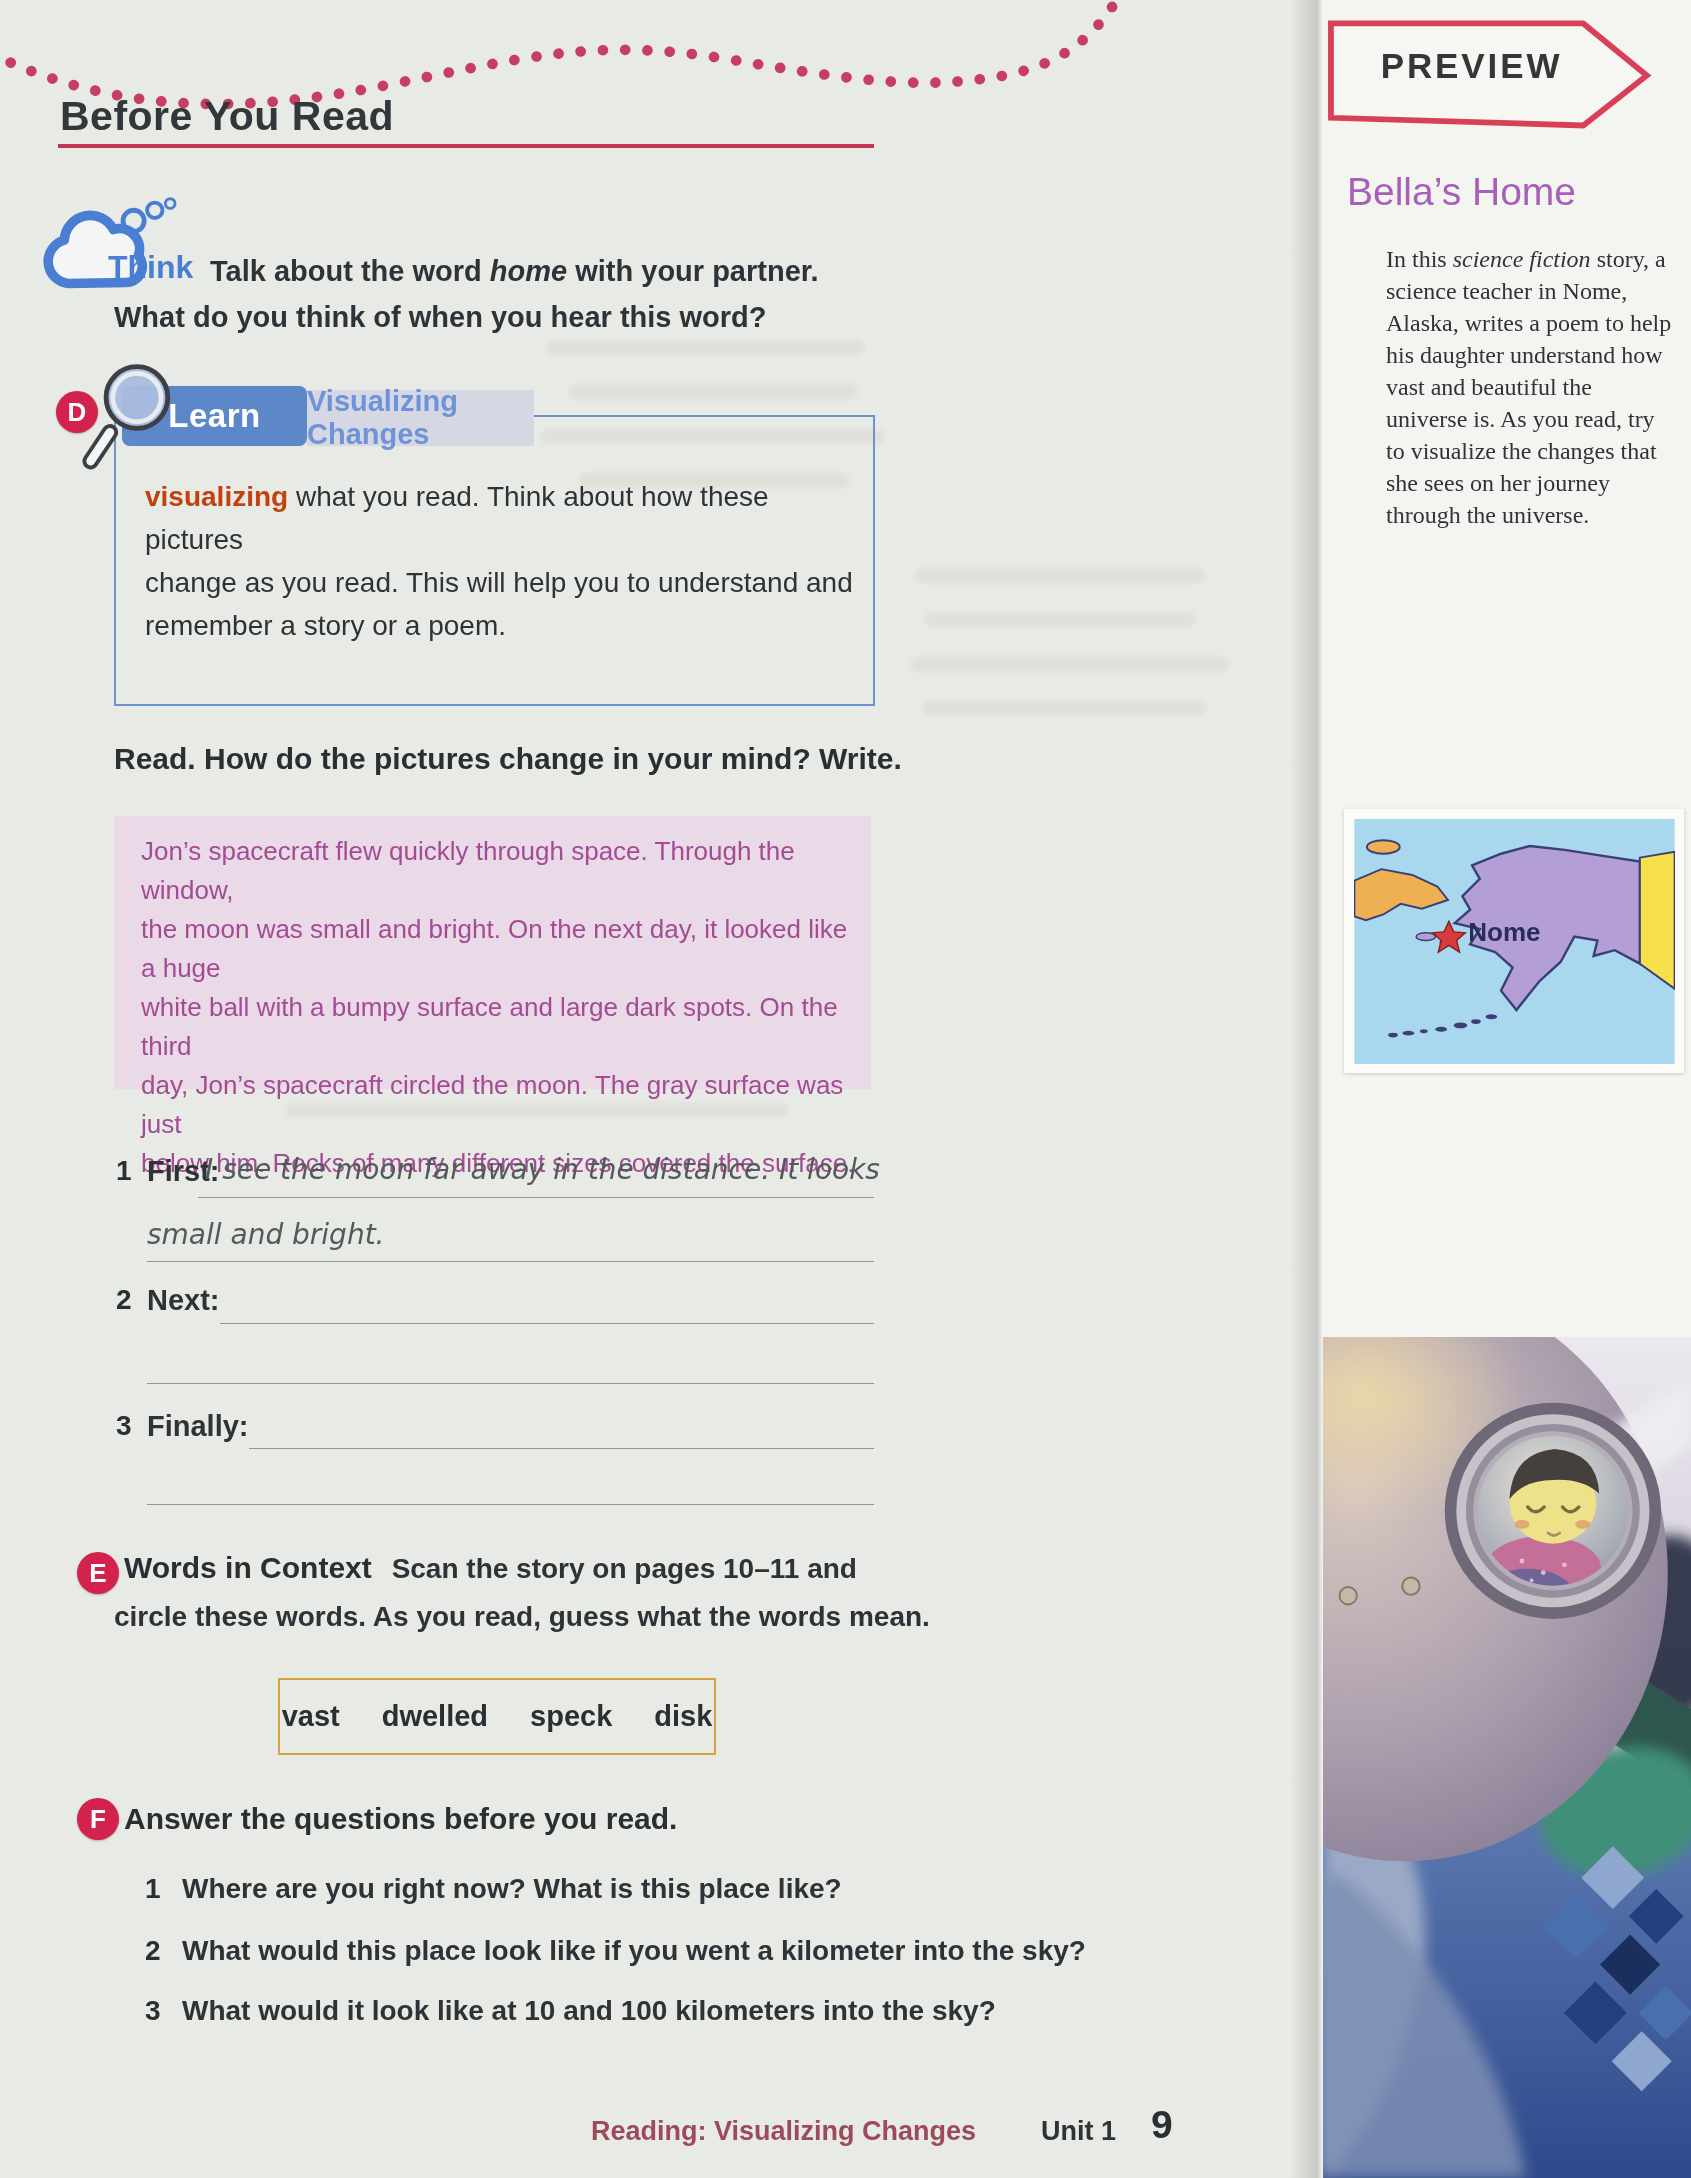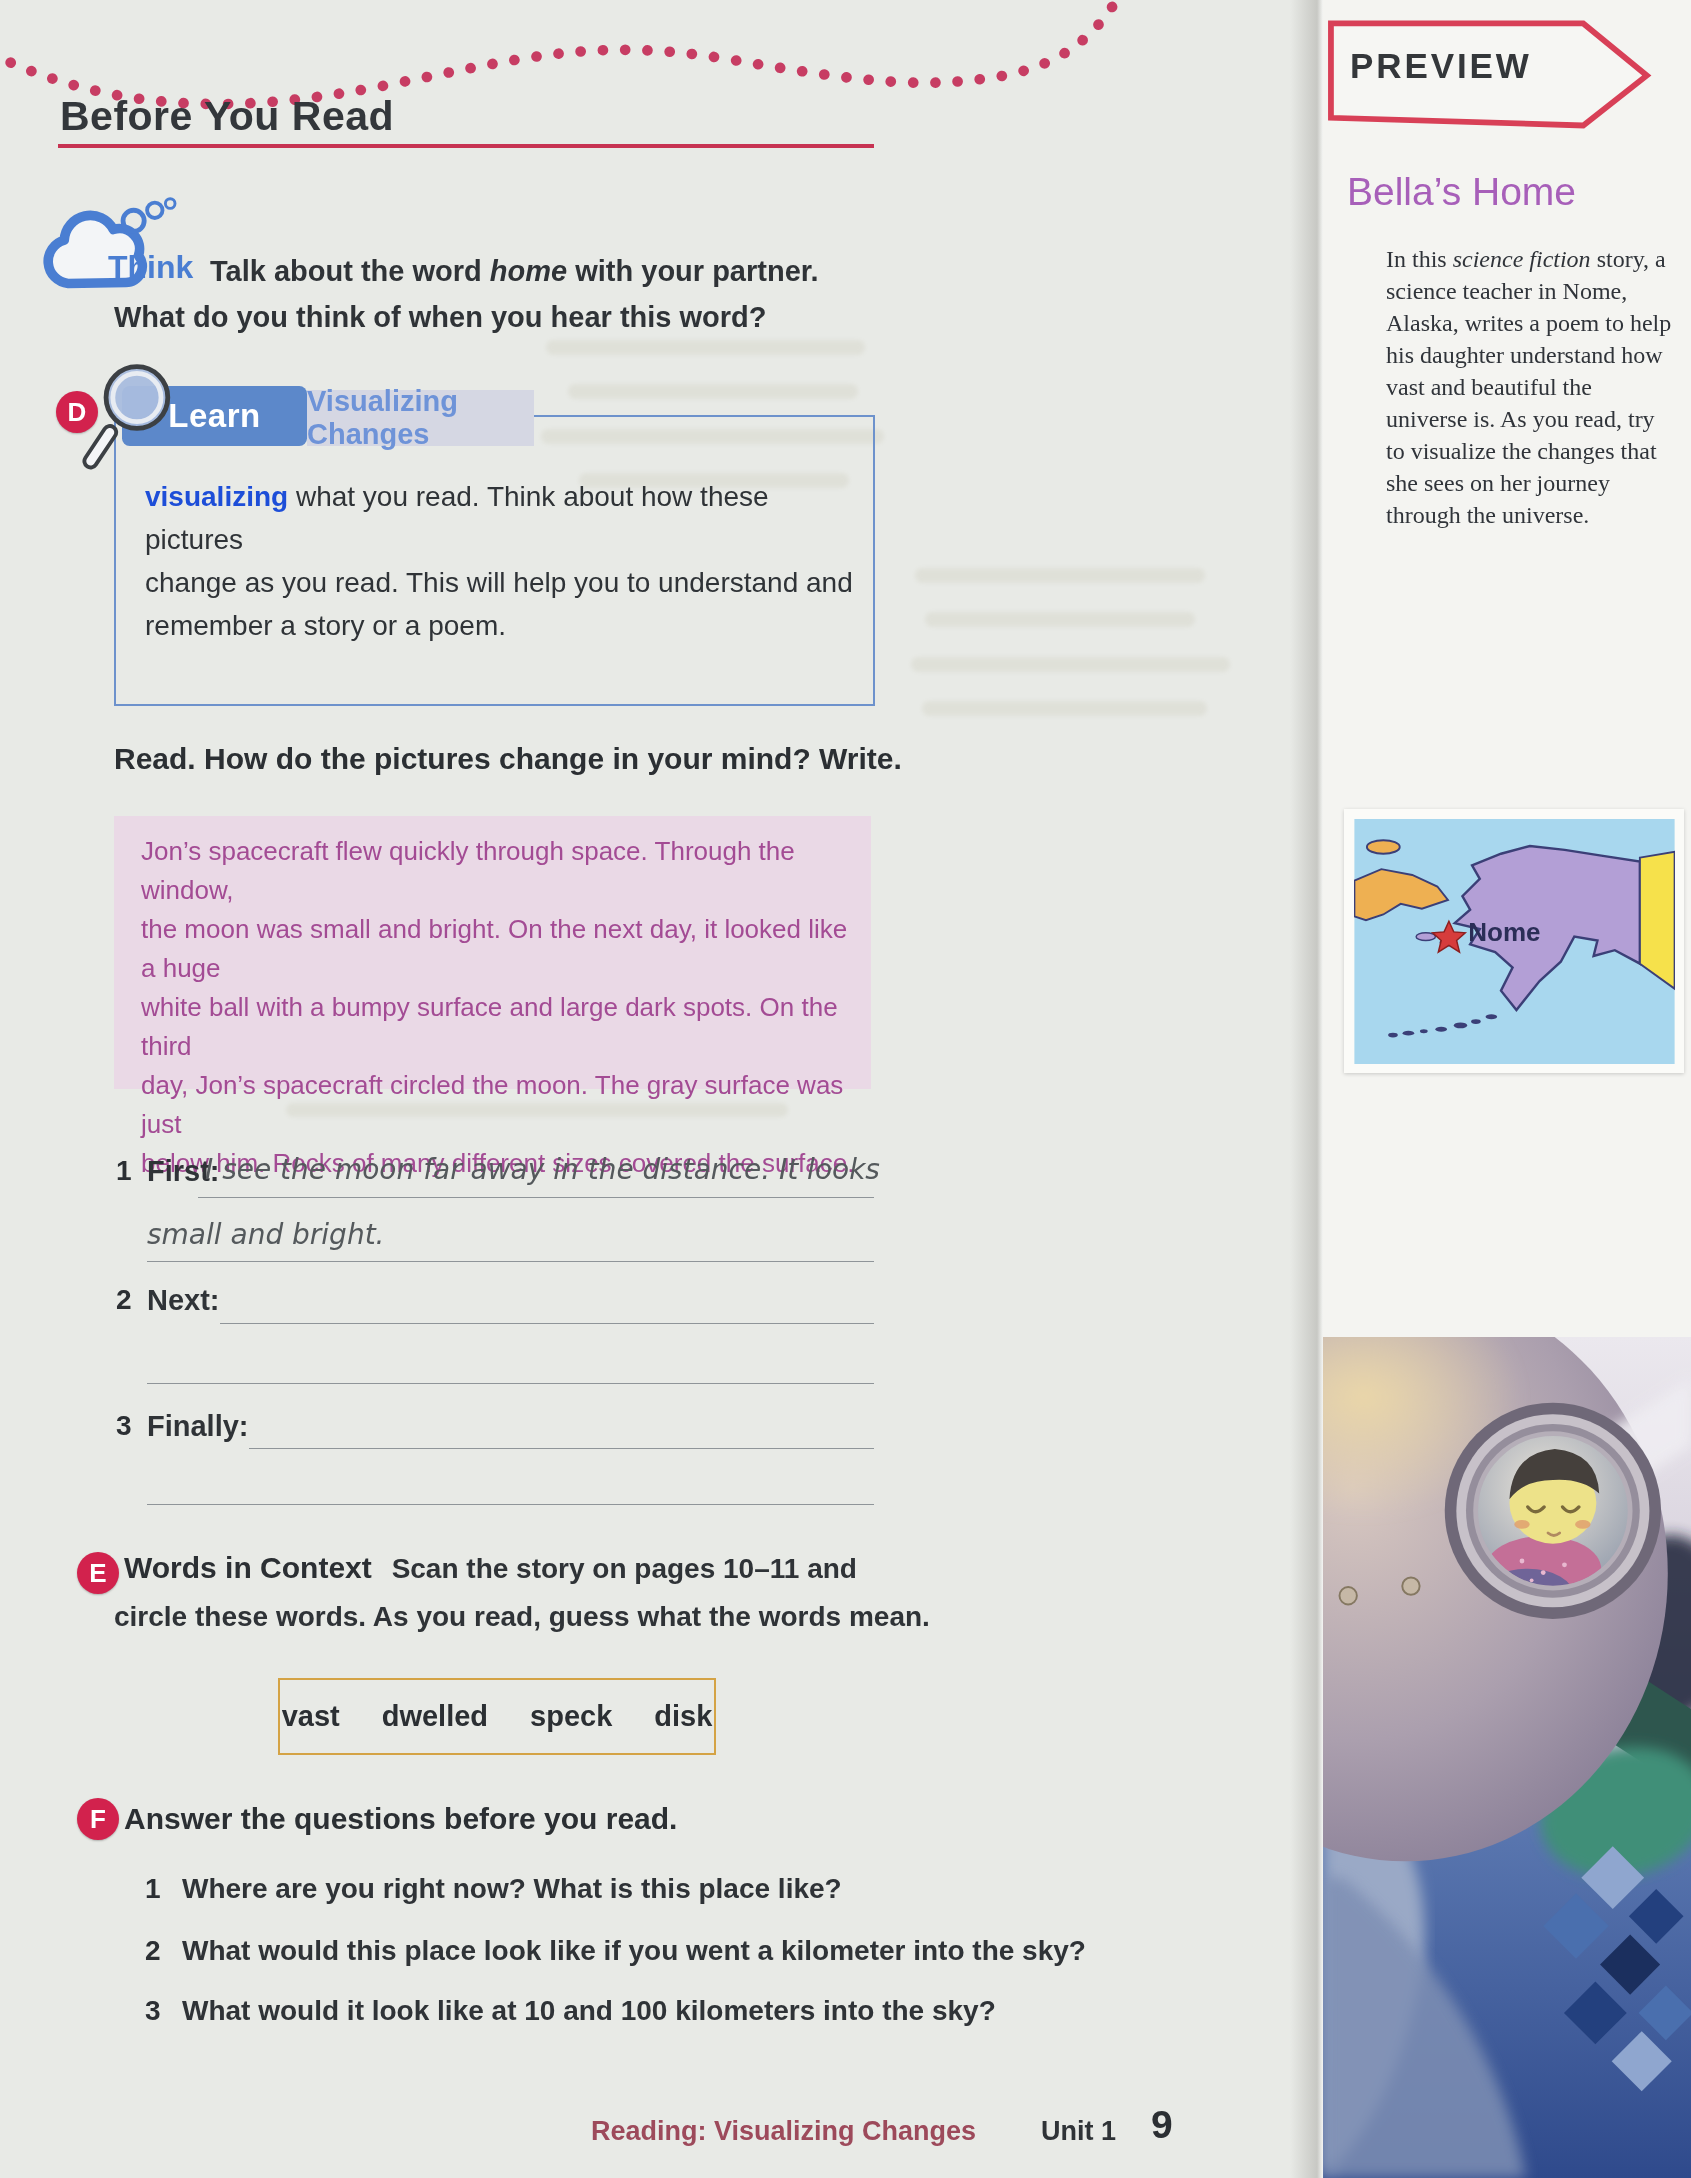--- a/index.html
+++ b/index.html
@@ -8,21 +8,21 @@
   .abs{position:absolute;}
   
   .badge{width:42px;height:42px;border-radius:50%;background:#d2224d;color:#fff;
          font-weight:800;font-size:26px;display:flex;align-items:center;justify-content:center;
          box-shadow:0 1px 1.9px rgba(0,0,0,.25);}
   
   .h-title{font-size:41px;font-weight:800;color:#33373b;letter-spacing:0.5px;}
   .instr{font-size:29px;font-weight:700;color:#2f3337;}
   .h-sub{font-size:30px;font-weight:800;color:#2b2f33;text-align:center;}
   .boxtext{font-size:28px;line-height:43px;font-weight:500;color:#2f3337;width:719px;}
-  .hl{color:#1d4ed8;font-weight:800;text-align:center;}
+  .hl{color:#c2410c;font-weight:800;text-align:center;}
   .pinkbox{background:#ead9e6;}
   .pinktext{font-size:26px;line-height:39px;font-weight:500;color:#a34b94;white-space:pre-line;width:719px;}
   .qnum{font-size:28px;font-weight:800;color:#2b2f33;}
   .qtext{font-size:28px;font-weight:700;color:#2f3337;}
   .label{font-size:29px;font-weight:600;color:#2f3337;}
   .rule{border-top:1.9px solid #8f9599;height:0;}
   .hand{font-family:"DejaVu Sans", sans-serif;font-style:italic;font-size:28px;color:#54595c;}
   .wordbox{border:2.9px solid #d4a345;display:flex;align-items:center;justify-content:center;gap:42px;}
   .word{font-size:29px;font-weight:800;color:#2b2f33;}
   .footer-sec{font-size:27px;font-weight:600;color:#9d4a5b;}
@@ -147,21 +147,21 @@
 <div class="abs footer-sec" style="left:591px;top:2116px;">Reading: Visualizing Changes</div>
 <div class="abs footer-unit" style="left:1041px;top:2116px;">Unit 1</div>
 <div class="abs footer-page" style="left:1151px;top:2103px;">9</div>
 
 <div class="abs sidebar"></div>
 <div class="abs seam"></div>
 
 <svg class="abs" style="left:1315px;top:7.7px;width:367px;height:130px;" viewBox="0 0 380 135">
   <polygon points="16,16 278,16 344,70 278,122 16,114" fill="#f6f6f3" stroke="#d84057" stroke-width="6" stroke-linejoin="miter"></polygon>
 </svg>
-<div class="abs preview-text" style="left:1350px;top:46px;width:243px;text-align:left;">PREVIEW</div>
+<div class="abs preview-text" style="left:1350px;top:46px;width:243px;text-align:center;">PREVIEW</div>
 
 <div class="abs bella" style="left:1347px;top:170px;">Bella’s Home</div>
 
 <div class="abs summary" style="left:1342px;top:243px;margin-left:44px;">
   <span>In this </span><span style="font-style:italic">science fiction</span><span> story, a science teacher in Nome, Alaska, writes a poem to help his daughter understand how vast and beautiful the universe is. As you read, try to visualize the changes that she sees on her journey through the universe.</span>
 </div>
 
 <div class="abs mapframe" style="left:1344px;top:809px;width:321px;height:245px;">
   <svg width="321" height="245" viewBox="0 0 332 254">
     <rect width="332" height="254" fill="#a8d7ee"></rect>

